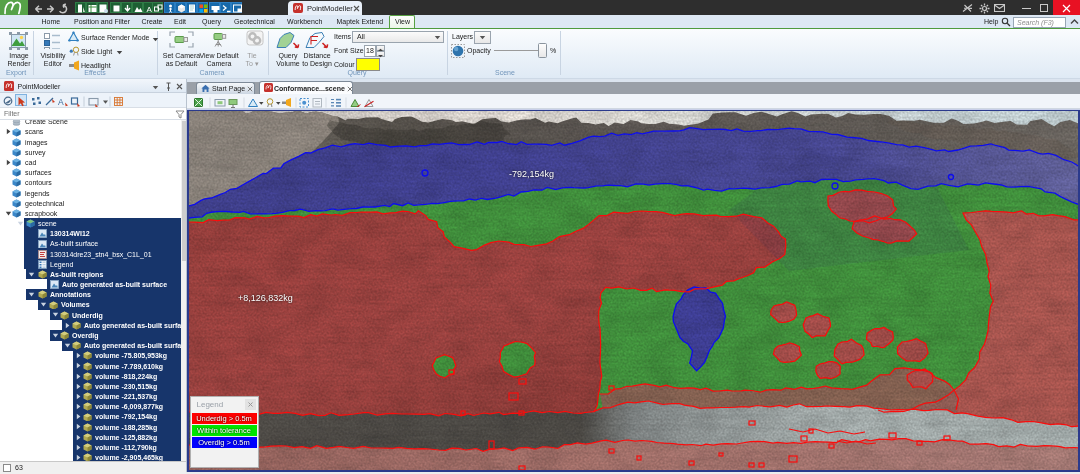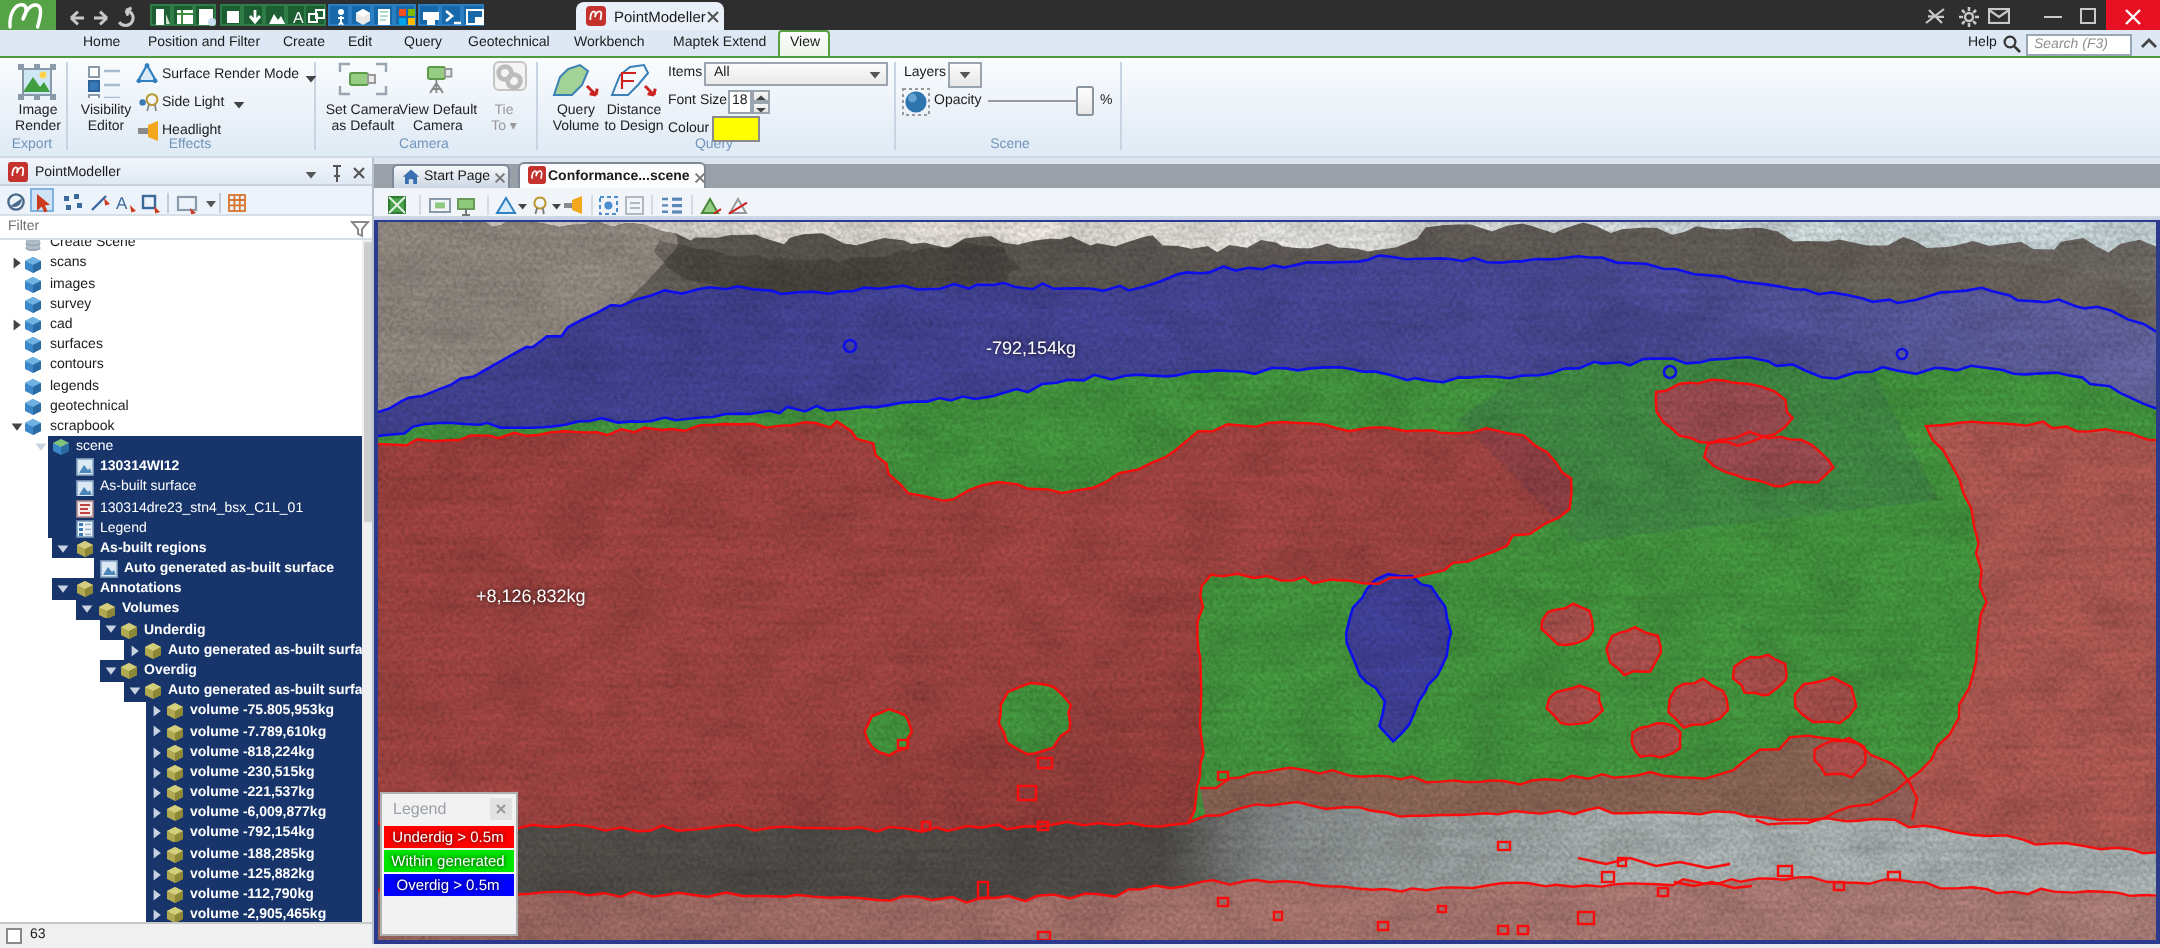--- a/index.html
+++ b/index.html
@@ -791,25 +791,25 @@
  <rect x="700" y="322" width="7" height="5"></rect>
           <rect x="728" y="330" width="5" height="4"></rect>
  <rect x="755" y="325" width="6" height="4"></rect>
           <rect x="420" y="338" width="5" height="4"></rect>
  <rect x="448" y="345" width="4" height="4"></rect>
           <rect x="500" y="350" width="5" height="4"></rect>
  <rect x="530" y="342" width="4" height="3"></rect>
           <rect x="560" y="352" width="5" height="4"></rect>
 </g>
 </svg>
-<div style="position:absolute;left:304px;top:58px;font-size:9px;color:#fff;text-shadow:0 0 2px rgba(0,0,0,0.9)">-792,154kg</div>
+<div style="position:absolute;left:320px;top:58px;font-size:9px;color:#fff;text-shadow:0 0 2px rgba(0,0,0,0.9)">-792,154kg</div>
 <div style="position:absolute;left:49px;top:182px;font-size:9px;color:#fff;text-shadow:0 0 2px rgba(0,0,0,0.9)">+8,126,832kg</div>
 <div style="position:absolute;left:0.5px;top:285px;width:69px;height:72px;background:#f2f2f2;border:1px solid #b0b0b0">
   <div style="position:absolute;left:6px;top:3px;font-size:8px;color:#9aa0a8">Legend</div>
   <div style="position:absolute;right:2px;top:2px;width:11px;height:11px;background:#e2e2e2"><svg width="11" height="11">
             <path d="M3.5,3.5 l4,4 M7.5,3.5 l-4,4" stroke="#999" stroke-width="1"></path>
           </svg></div>
   <div style="position:absolute;left:1px;top:16px;width:65px;height:11px;background:#ff0000;color:#fff;font-size:7.5px;text-align:center;line-height:11px;text-shadow:0 0 2px #000">Underdig &gt; 0.5m</div>
-  <div style="position:absolute;left:1px;top:28px;width:65px;height:11px;background:#00e400;color:#fff;font-size:7.5px;text-align:center;line-height:11px;text-shadow:0 0 2px #000">Within generated</div>
+  <div style="position:absolute;left:1px;top:28px;width:65px;height:11px;background:#00e400;color:#fff;font-size:7.5px;text-align:center;line-height:11px;text-shadow:0 0 2px #000">Within tolerance</div>
   <div style="position:absolute;left:1px;top:40px;width:65px;height:11px;background:#0000ff;color:#fff;font-size:7.5px;text-align:center;line-height:11px;text-shadow:0 0 2px #000">Overdig &gt; 0.5m</div>
 </div>
 </div>
   </div>
 <div class="abs" style="left:186px;top:472px;width:894px;height:2px;background:#ededed"></div>
 </body></html>

